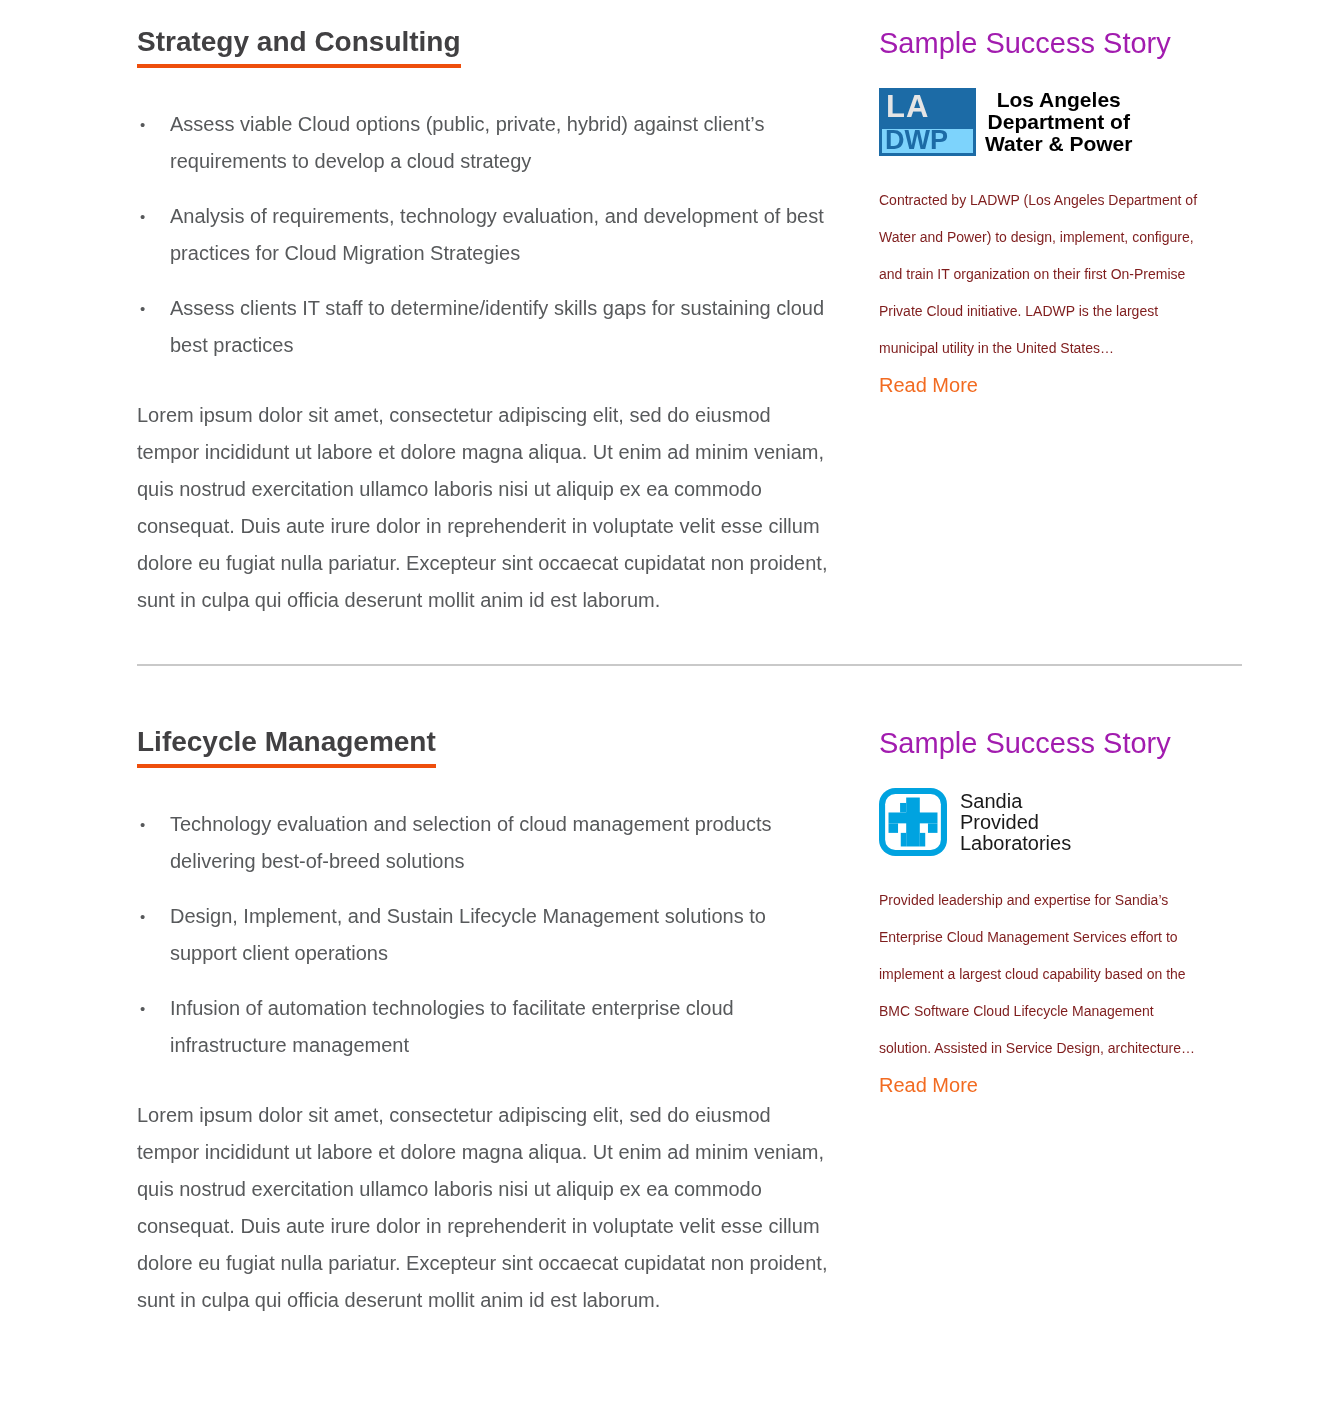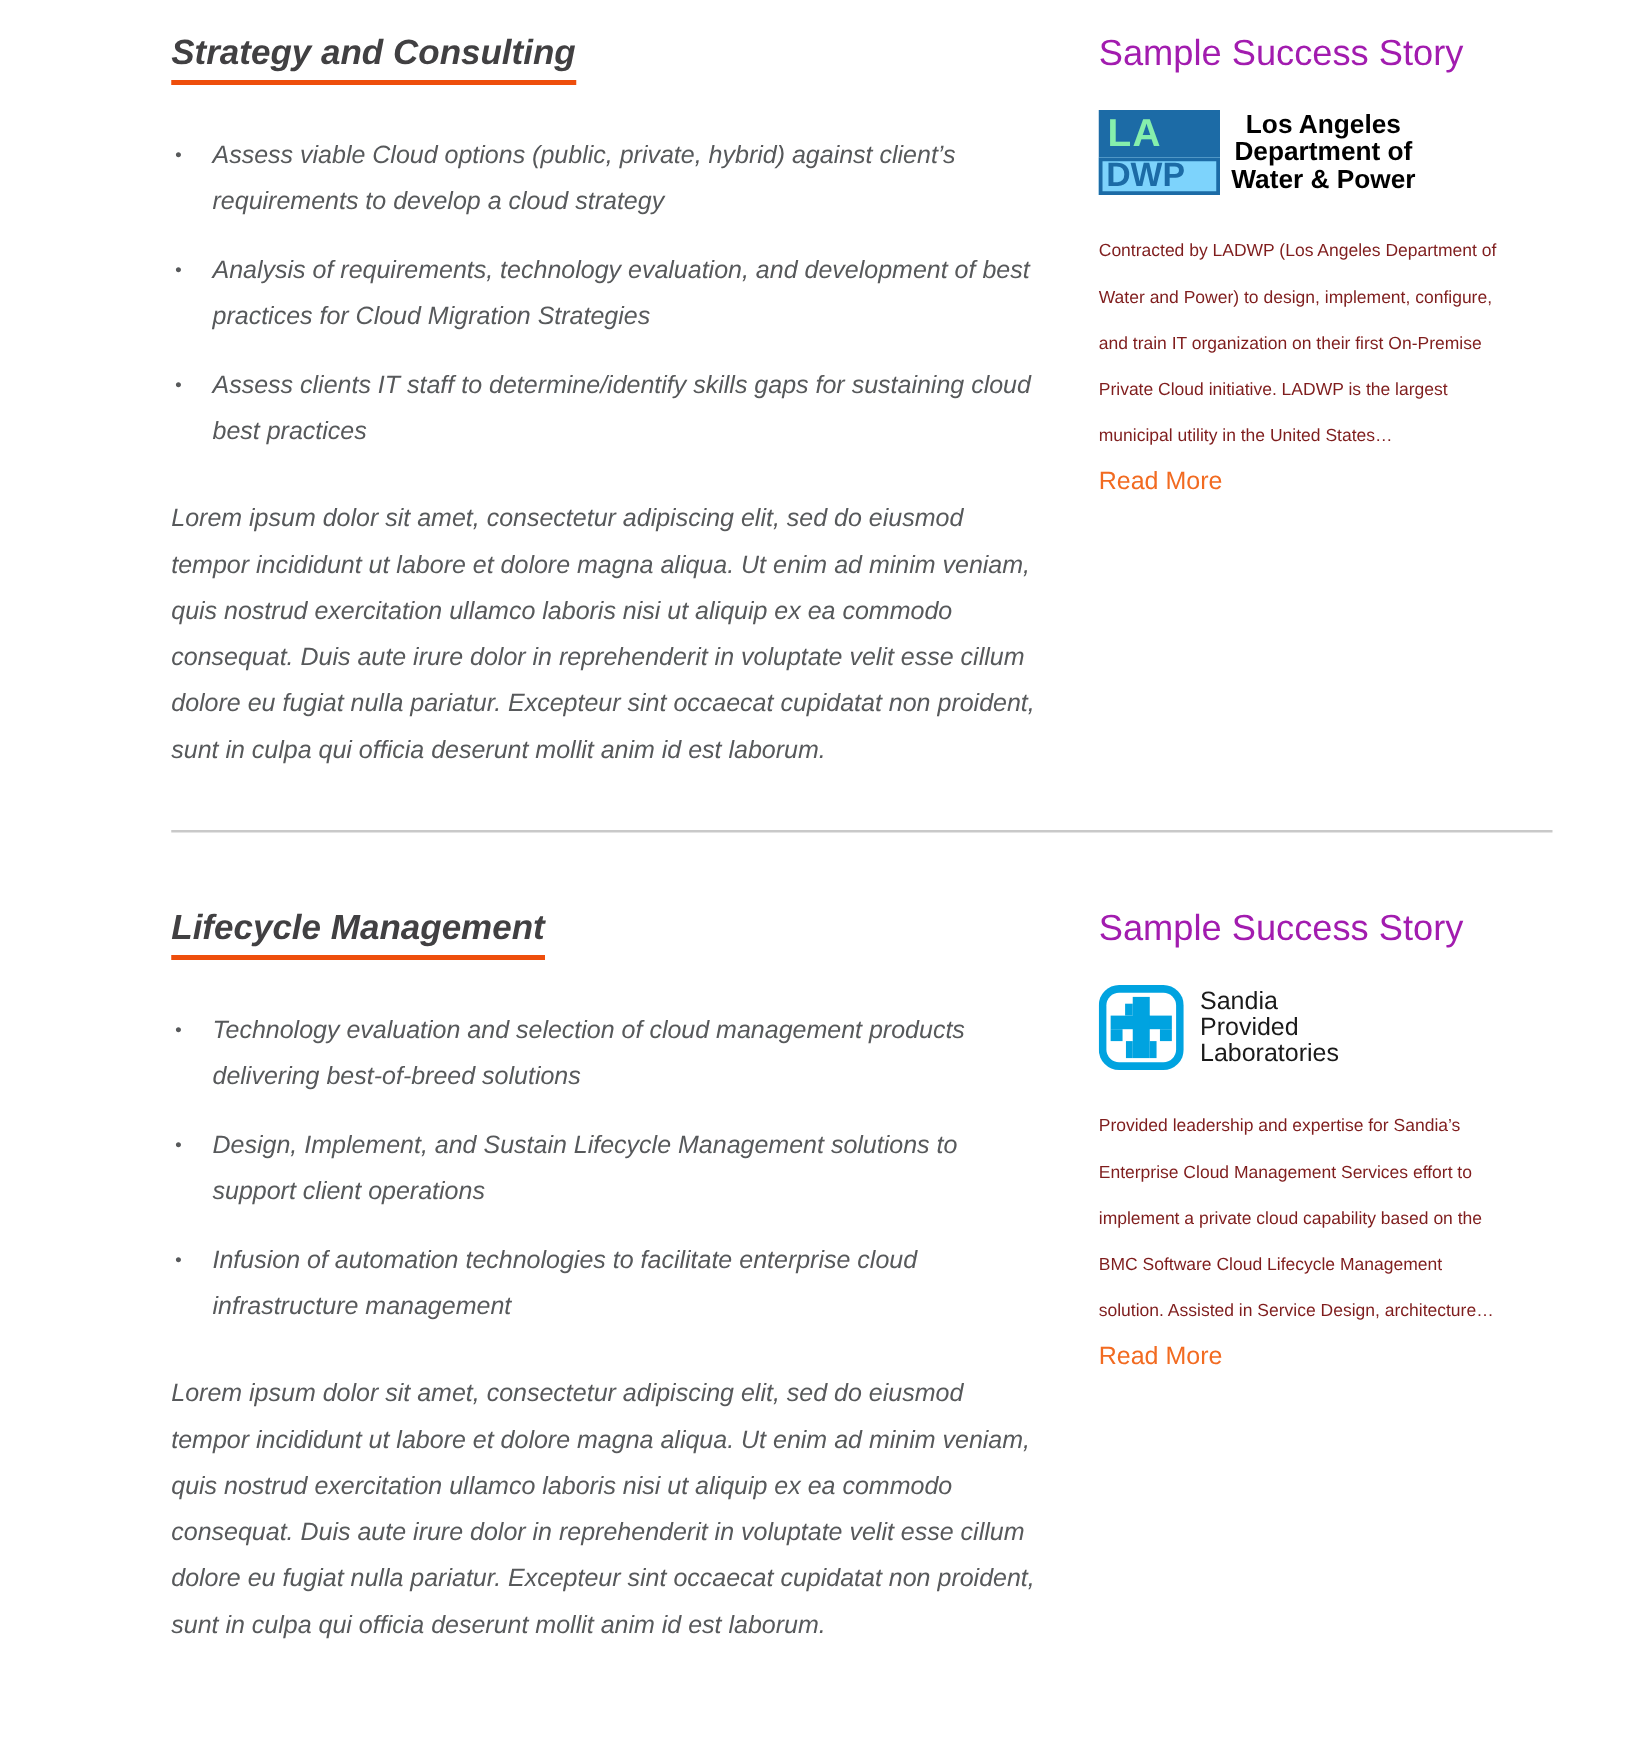--- a/index.html
+++ b/index.html
@@ -6,21 +6,21 @@
   html, body { margin: 0; padding: 0; background: #ffffff; }
   body {
     width: 1318px;
     min-height: 1404px;
     font-family: "Liberation Sans", sans-serif;
     color: #57595b;
   }
   .page { padding: 26px 76px 0 137px; }
 
   .row { display: flex; align-items: flex-start; }
-  .col-left { width: 703px; flex: none; font-style: italic; }
+  .col-left { width: 703px; flex: none; }
   .col-right { width: 363px; flex: none; margin-left: 39px; }
 
   .section-heading {
     display: inline-block;
     margin: 0;
     font-size: 28px;
     line-height: 32px;
     font-weight: bold;
     color: #414042;
     padding-bottom: 6px;
@@ -55,21 +55,21 @@
     line-height: 30px;
     font-weight: normal;
     color: #a21caf;
   }
 
   
   .ladwp-logo { display: flex; align-items: center; margin-top: 30px; }
   .ladwp-mark { width: 97px; flex: none; }
   .ladwp-la {
     height: 38px; line-height: 38px;
-    background: #1c6ba6; color: #86efac;
+    background: #1c6ba6; color: #e5e5e5;
     font-weight: bold; font-size: 31px;
     padding-left: 7px; letter-spacing: 1px;
   }
   .ladwp-dwp {
     height: 30px; line-height: 23px;
     background: #7dd3fc; color: #1c6ba6;
     border: 3px solid #1c6ba6;
     font-weight: bold; font-size: 27px;
     padding-left: 3px; letter-spacing: 0;
   }
@@ -188,18 +188,18 @@
             <rect x="32" y="66" width="8" height="20"></rect>
             <rect x="60" y="66" width="8" height="20"></rect>
           </g>
         </svg>
         <div class="sandia-words">
           <div>Sandia</div>
           <div>Provided</div>
           <div>Laboratories</div>
         </div>
       </div>
-      <p class="story-text">Provided leadership and expertise for Sandia’s Enterprise Cloud Management Services effort to implement a private cloud capability based on the BMC Software Cloud Lifecycle Management solution. Assisted in Service Design, architecture…</p>
+      <p class="story-text">Provided leadership and expertise for Sandia’s Enterprise Cloud Management Services effort to implement a largest cloud capability based on the BMC Software Cloud Lifecycle Management solution. Assisted in Service Design, architecture…</p>
       <a class="read-more" href="#">Read More</a>
     </aside>
   </section>
 
 </div>
 
 </body></html>

